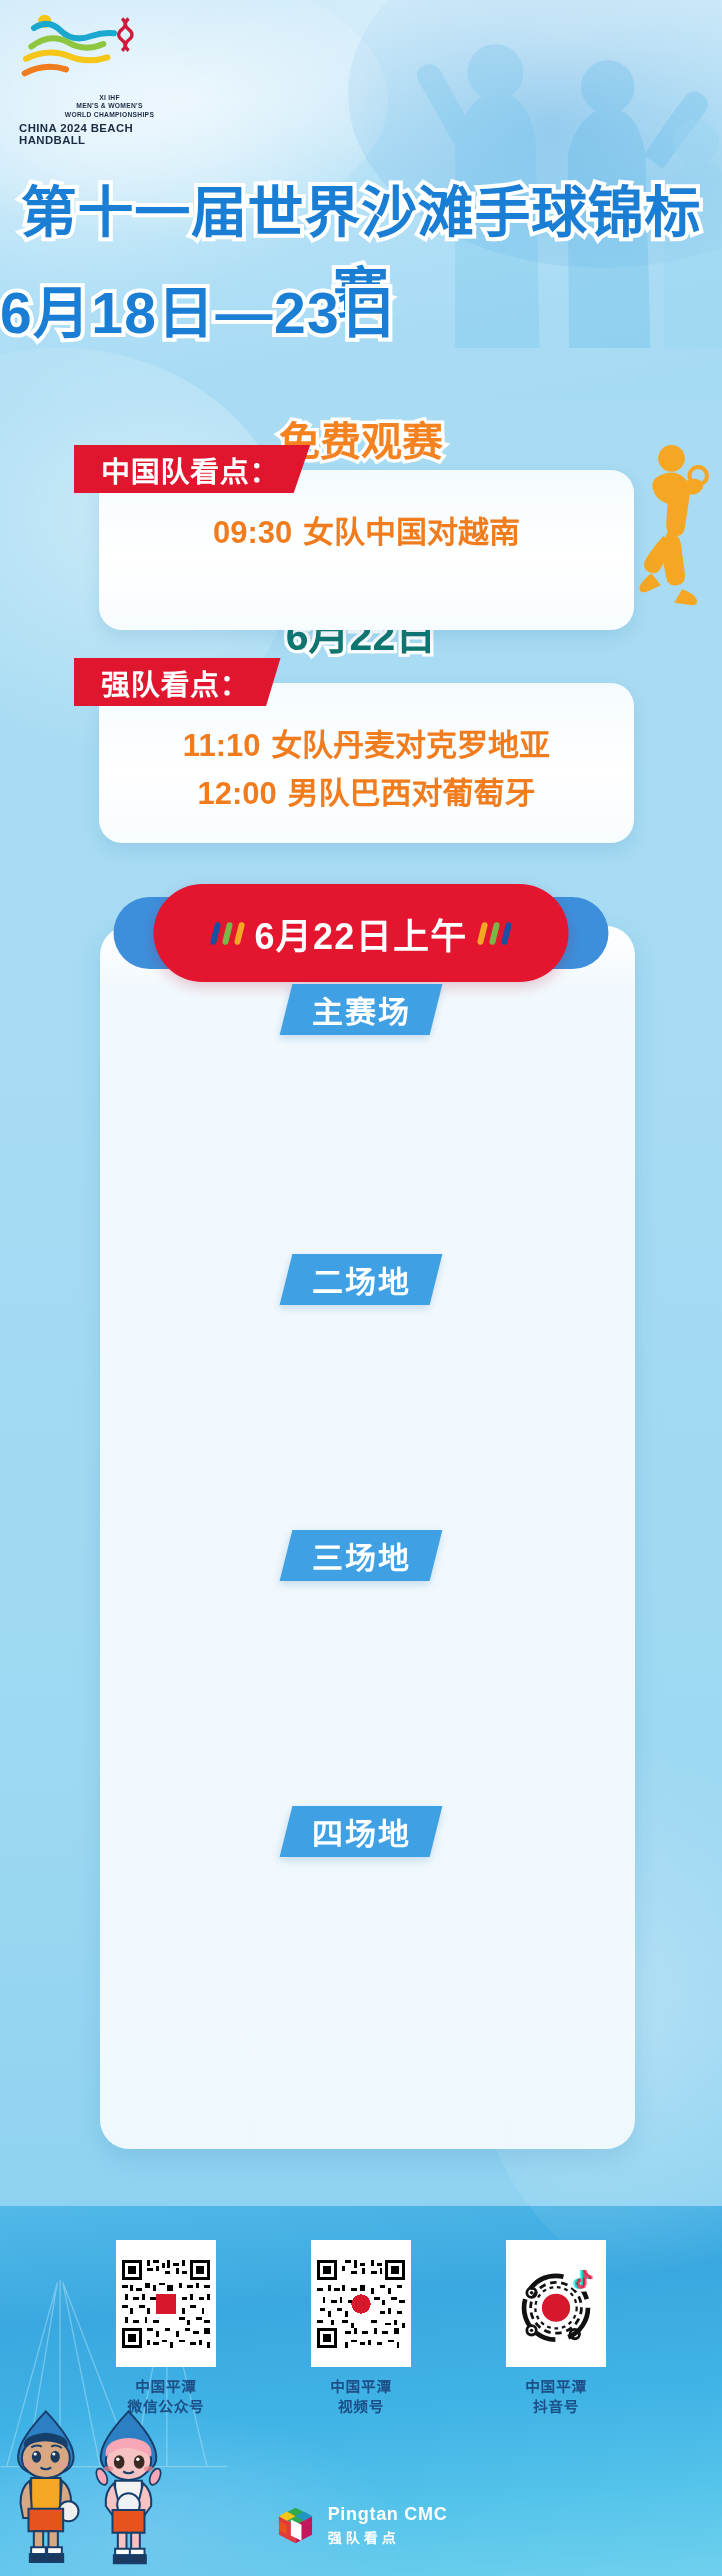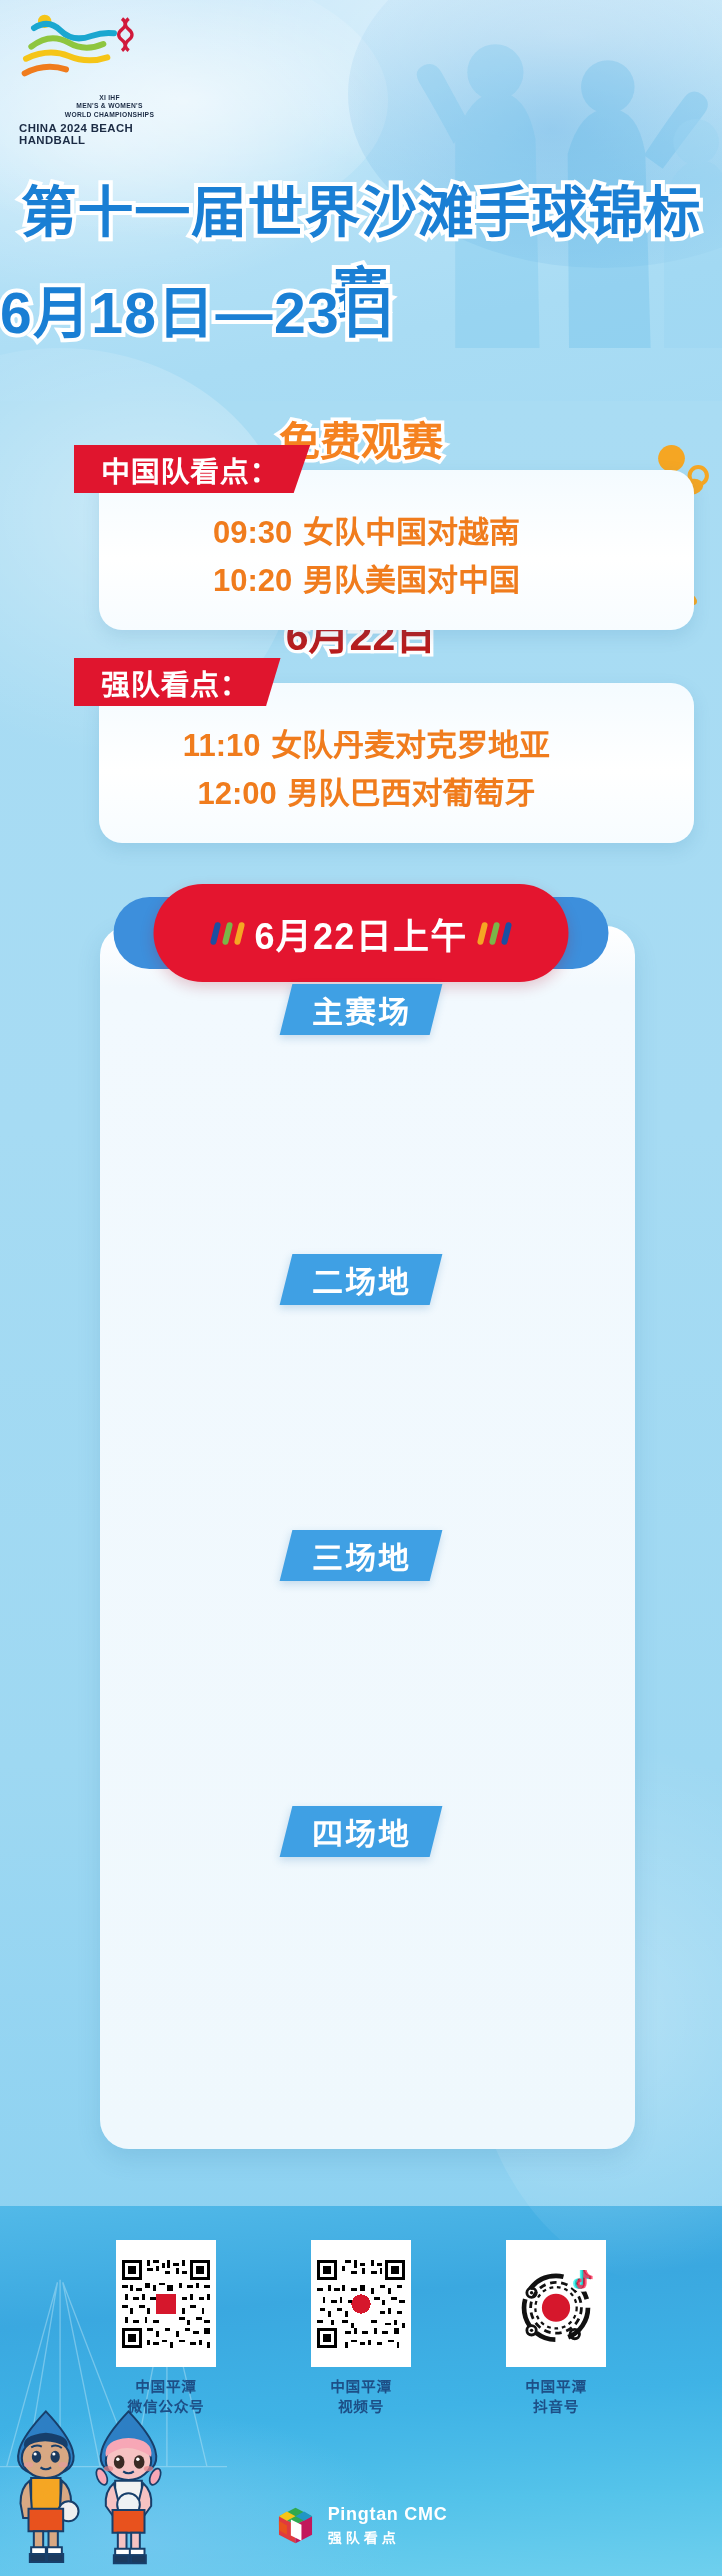--- a/index.html
+++ b/index.html
@@ -68,28 +68,28 @@
     font-size: 41px; font-weight: 900; color: #f58220;
     -webkit-text-stroke: 6.7px #ffffff; paint-order: stroke fill;
   }
   .sub-venue {
     position: absolute; left: 0; top: 498px; width: 722px; text-align: center;
     font-size: 39px; font-weight: 900; color: #f58220;
     -webkit-text-stroke: 6.7px #ffffff; paint-order: stroke fill;
   }
   .sub-day {
     position: absolute; left: 0; top: 602px; width: 722px; text-align: center;
-    font-size: 41px; font-weight: 900; color: #b91c1c;
+    font-size: 41px; font-weight: 900; color: #0f766e;
     -webkit-text-stroke: 6.7px #ffffff; paint-order: stroke fill;
   }
   .player-icon { position: absolute; left: 622px; top: 441px; width: 87px; height: 167px; }
 
   
   .hl-card {
-    position: absolute; left: 99px; width: 595px;
+    position: absolute; left: 99px; width: 535px;
     background: linear-gradient(180deg, #f4fbff 0%, #ffffff 55%, #f7fcff 100%);
     border-radius: 23px;
     box-shadow: 0 6.7px 17.4px rgba(40,110,160,.14);
     z-index: 4;
     padding-left: 33px;
   }
   .hl-card.c1 { top: 470px; height: 160px; }
   .hl-card.c2 { top: 683px; height: 160px; }
   .hl-ribbon {
     position: absolute; z-index: 6; height: 48px;
@@ -249,23 +249,20 @@
       <circle cx="114" cy="52" r="13" fill="none" stroke="#f5a623" stroke-width="6"></circle>
     </g>
   </svg>
 </div>
 
 <div class="hl-ribbon r1">中国队看点：</div>
 <div class="hl-card c1">
   <div class="hl-lines">
     <div>
       <span class="t">09:30</span><span>女队中国对越南</span>
-    </div>
-    <div>
-      <span class="t">10:20</span><span>男队美国对中国</span>
     </div>
   </div>
 </div>
 
 <div class="hl-ribbon r2">强队看点：</div>
 <div class="hl-card c2">
   <div class="hl-lines">
     <div>
       <span class="t">11:10</span><span>女队丹麦对克罗地亚</span>
     </div>

